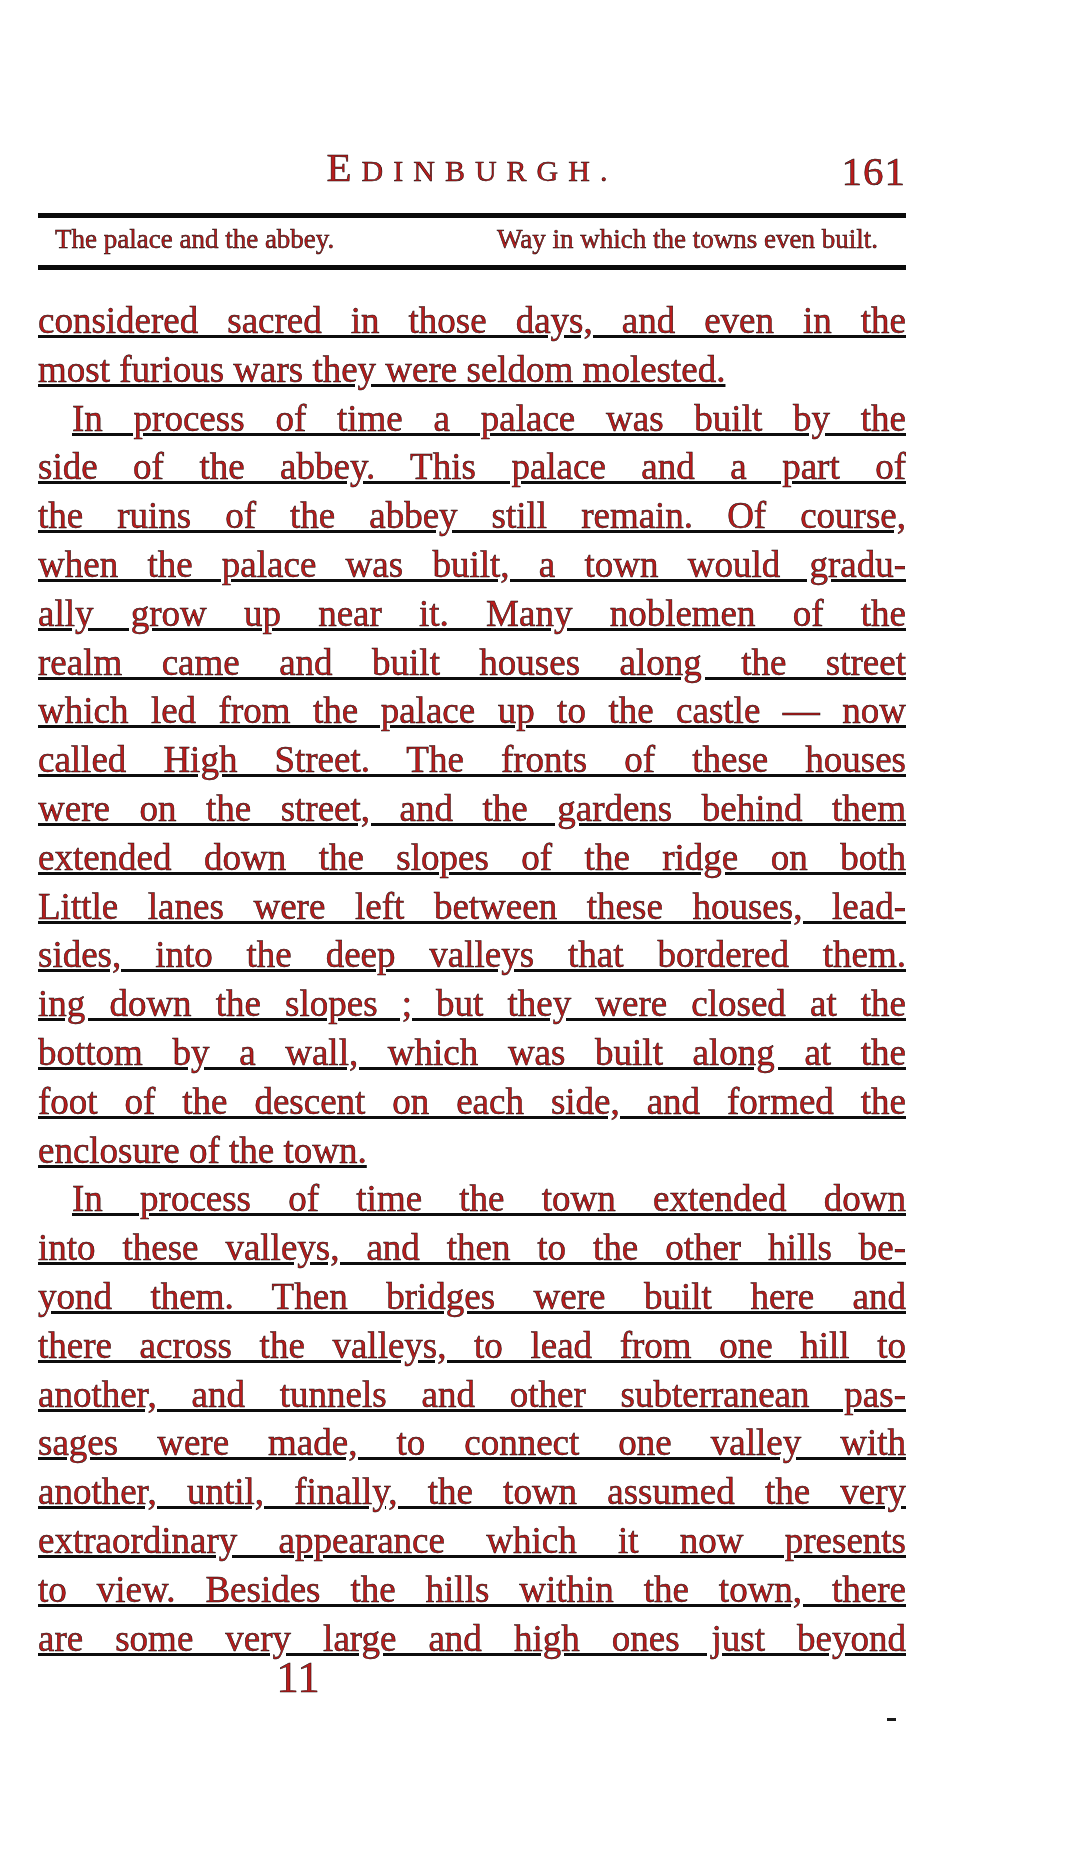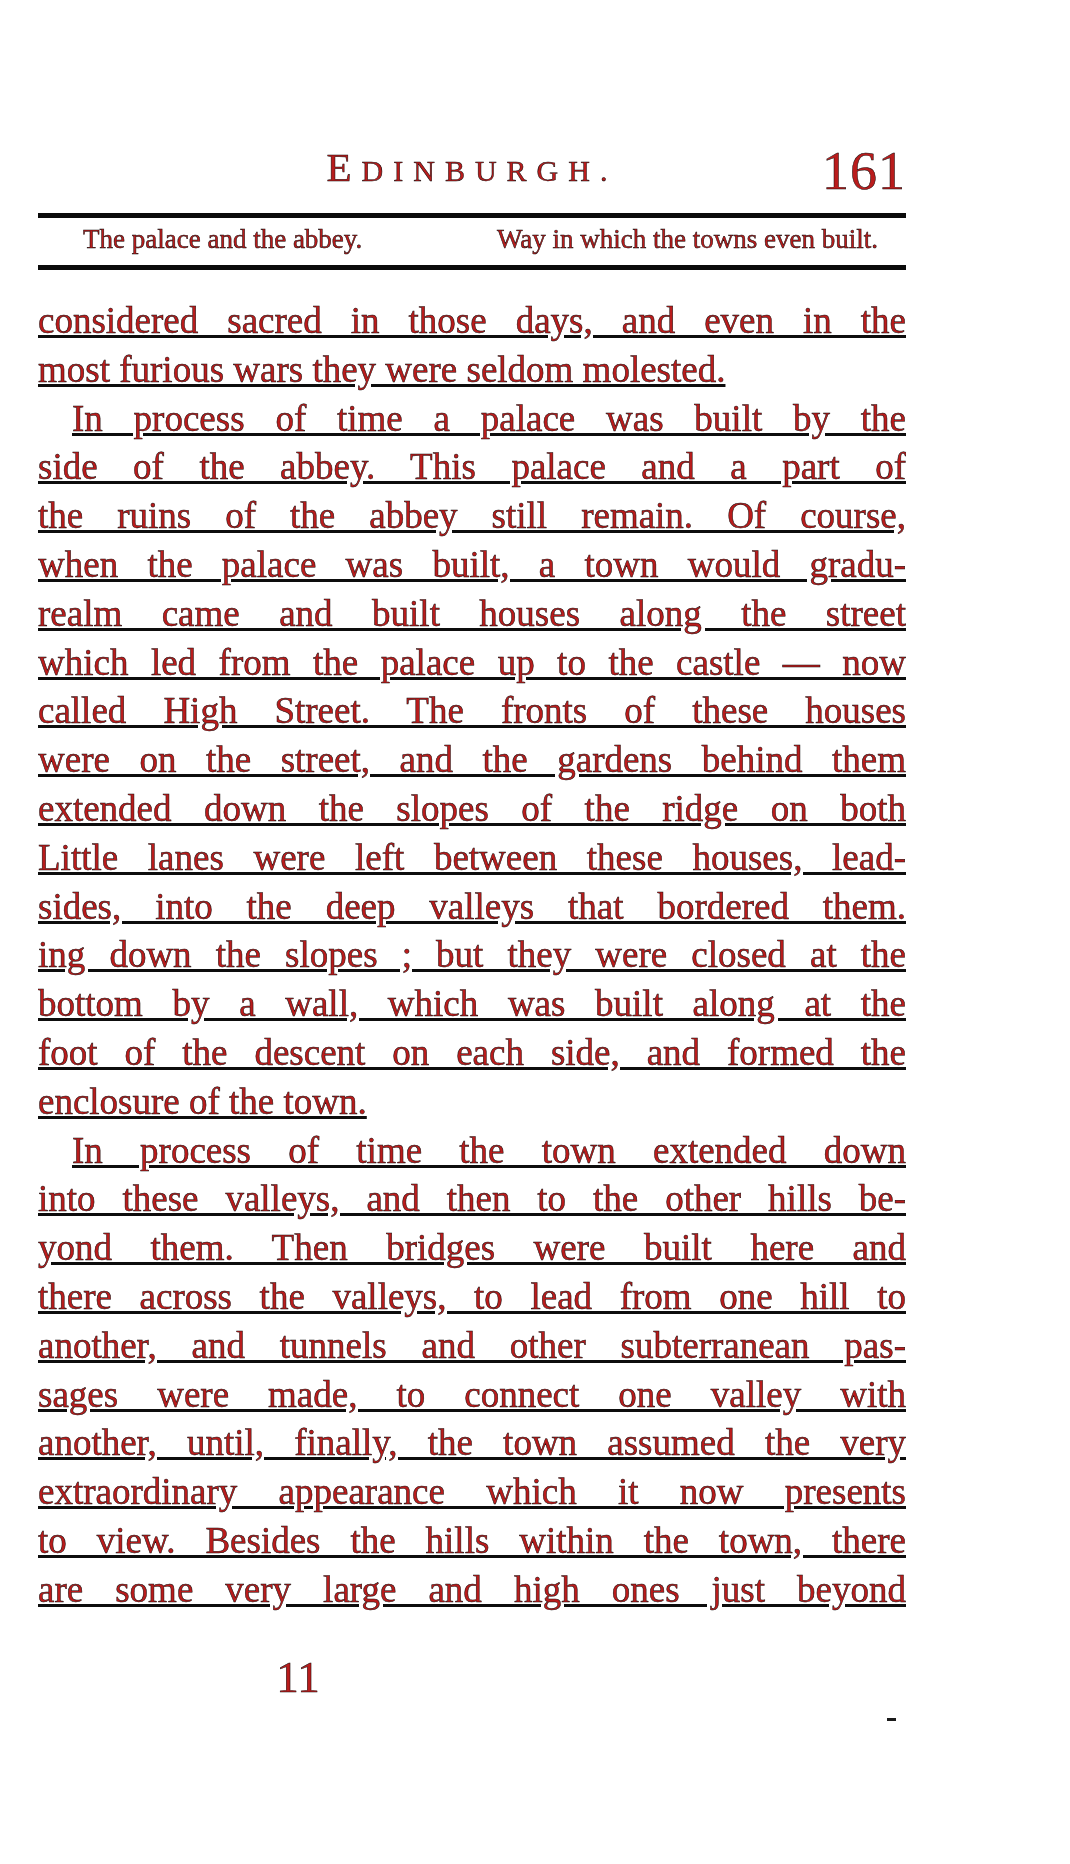--- a/index.html
+++ b/index.html
@@ -29,41 +29,41 @@
     letter-spacing: 10px;
     white-space: nowrap;
   }
   .title-row .init {
     font-size: 41px;
   }
   .page-number {
     position: absolute;
     top: 151px;
     right: 164px;
-    font-size: 54px;
+    font-size: 41px;
     line-height: 40px;
     letter-spacing: 1px;
   }
   .rule {
     position: absolute;
     left: 38px;
     width: 868px;
     height: 5px;
     background: #0b0b0b;
   }
   .rule-top    { top: 213px; }
   .rule-bottom { top: 265px; }
   .runhead {
     position: absolute;
     top: 224px;
     font-size: 27px;
     line-height: 31px;
     white-space: nowrap;
   }
-  .runhead.left  { left: 83px; }
+  .runhead.left  { left: 55px; }
   .runhead.right { right: 192px; }
   
   .body-text {
     position: absolute;
     left: 38px;
     top: 297px;
     width: 868px;
     font-size: 37px;
     line-height: 48.8px;
     text-decoration: underline;
@@ -111,20 +111,21 @@
 
   <div class="rule rule-bottom"></div>
 
   <div class="body-text">
     <div class="ln">considered sacred in those days, and even in the</div>
     <div class="ln pe">most furious wars they were seldom molested.</div>
     <div class="ln indent">In process of time a palace was built by the</div>
     <div class="ln">side of the abbey. This palace and a part of</div>
     <div class="ln">the ruins of the abbey still remain. Of course,</div>
     <div class="ln">when the palace was built, a town would gradu-</div>
+    <div class="ln">ally grow up near it. Many noblemen of the</div>
     <div class="ln">realm came and built houses along the street</div>
     <div class="ln">which led from the palace up to the castle — now</div>
     <div class="ln">called High Street. The fronts of these houses</div>
     <div class="ln">were on the street, and the gardens behind them</div>
     <div class="ln">extended down the slopes of the ridge on both</div>
     <div class="ln">Little lanes were left between these houses, lead-</div>
     <div class="ln">sides, into the deep valleys that bordered them.</div>
     <div class="ln">ing down the slopes ; but they were closed at the</div>
     <div class="ln">bottom by a wall, which was built along at the</div>
     <div class="ln">foot of the descent on each side, and formed the</div>

